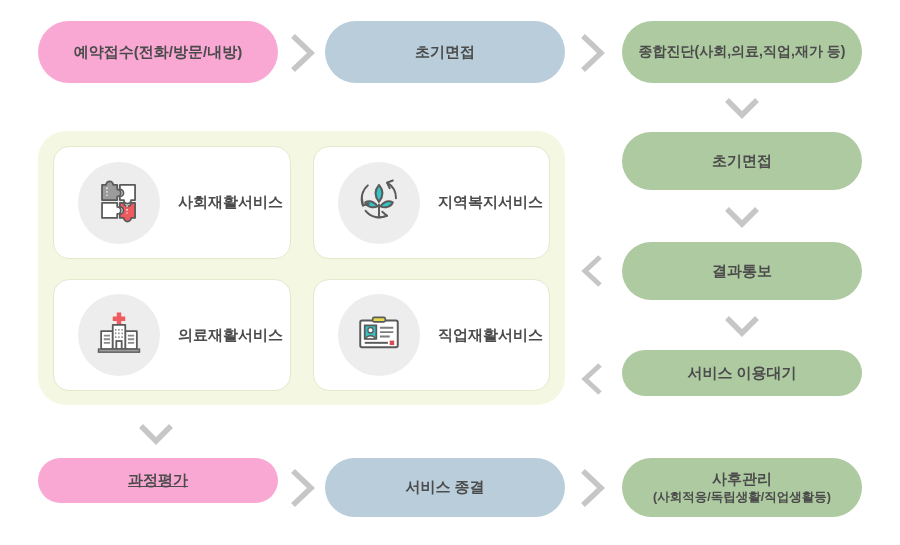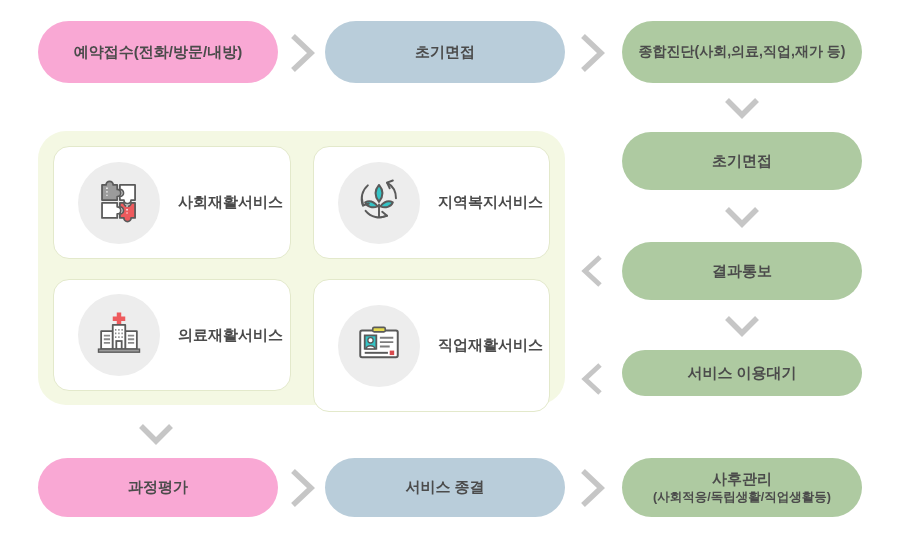--- a/index.html
+++ b/index.html
@@ -19,21 +19,21 @@
   #p-reservation { left:38px;  top:21px; height:62px; }
   #p-interview   { left:325px; top:21px; height:62px; }
   #p-diagnosis   { left:622px; top:21px; height:62px; font-size:14px; }
 
   
   #p-judgement { left:622px; top:132px; height:58px; }
   #p-result    { left:622px; top:242px; height:58px; }
   #p-waiting   { left:622px; top:350px; height:46px; }
 
   
-  #p-evaluation  { left:38px;  top:458px; height:59px; }
+  #p-evaluation  { left:38px;  top:458px; height:45px;text-decoration:underline; }
   #p-termination { left:325px; top:458px; height:59px; }
   #p-aftercare   { left:622px; top:458px; height:59px; }
   #p-aftercare .sub { font-size:12.5px; font-weight:600; margin-top:1px; }
 
   .chev { position:absolute; line-height:0; }
   #chev-top-1 { left:288px; top:32px; }
   #chev-top-2 { left:578px; top:32px; }
   #chev-bot-1 { left:288px; top:467px; }
   #chev-bot-2 { left:578px; top:467px; }
   #chev-down-1 { left:723px; top:96px; }
@@ -44,21 +44,21 @@
   #chev-left-2 { left:580px; top:361px; }
 
   .panel { position:absolute; left:38px; top:131px; width:527px; height:274px;
     background:#f4f8e3; border-radius:28px; }
 
   .card { position:absolute; background:#ffffff; border:1px solid #e3e9cb; border-radius:16px;
     display:flex; align-items:center; padding-left:24px; gap:18px; }
   #card-social     { left:53px;  top:146px; width:238px; height:113px; }
   #card-community  { left:313px; top:146px; width:237px; height:113px; }
   #card-medical    { left:53px;  top:279px; width:238px; height:112px; }
-  #card-vocational { left:313px; top:279px; width:237px; height:133px;font-family:Liberation Mono, monospace; }
+  #card-vocational { left:313px; top:279px; width:237px; height:112px; }
 
   .icon-circle { width:82px; height:82px; border-radius:50%; background:#ededed;
     display:flex; align-items:center; justify-content:center; flex:0 0 auto; }
   .card-label { font-size:15px; font-weight:600; color:#4b4b4b; white-space:nowrap; }
 </style>
 </head>
 <body>
 
 <div class="stage">
 

